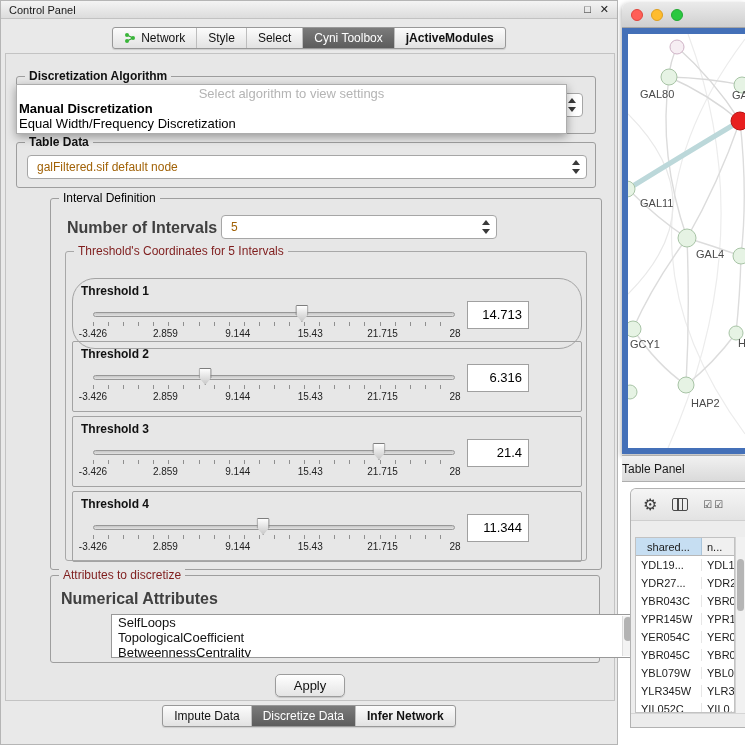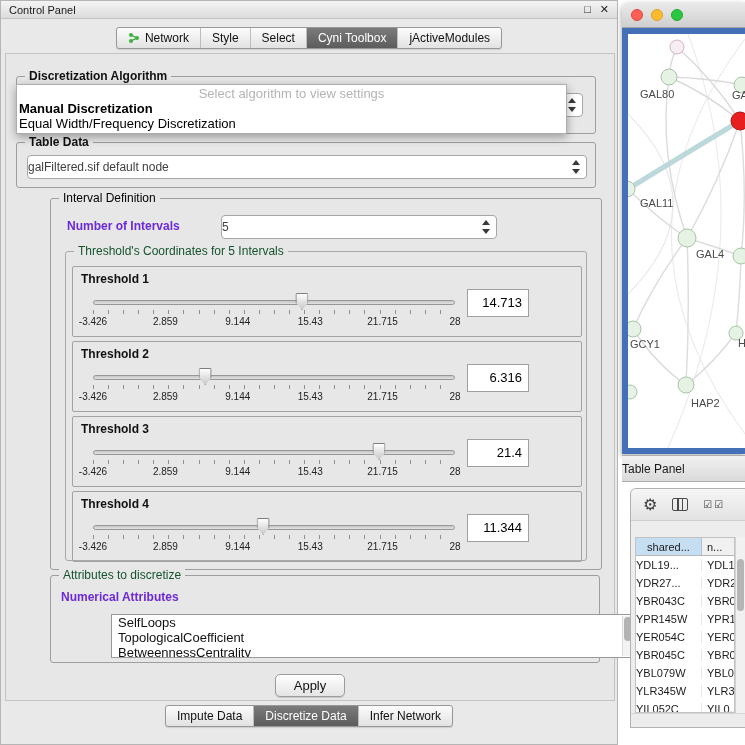--- a/index.html
+++ b/index.html
@@ -16,42 +16,42 @@
   .tb-btn.close { font-weight:bold; }
 
   
   .tabrow { position:absolute; left:0; right:0; display:flex; justify-content:center; }
   .tabrow.top { top:26px; }
   .tabrow.bottom { top:704px; }
   .tabstrip { display:flex; border:1px solid #989898; border-radius:3px; overflow:hidden;
     background:linear-gradient(#fcfcfc,#e2e2e2); box-shadow:0 1px 1px rgba(0,0,0,.12); }
   .tab { padding:3px 11px; font-size:12px; color:#111; border-right:1px solid #bdbdbd;
     display:flex; align-items:center; gap:5px; white-space:nowrap; }
-  .tab:last-child { border-right:none; }
+  .tab:last-child { border-right:none;font-weight:bold; }
   .tab.selected { background:linear-gradient(#7b7b7b,#5c5c5c); color:#fff; }
 
   
   .panel-body { position:absolute; left:4px; top:52px; width:610px; height:648px;
     background:#e7e7e7; border:1px solid #c3c3c3; }
 
   .group { position:absolute; border:1px solid #9e9e9e; border-radius:3px; }
   .legend { position:absolute; top:-8px; left:8px; background:#e7e7e7; padding:0 4px;
     font-size:12px; font-weight:bold; color:#111; white-space:nowrap; }
   .legend.green { color:#000000; font-weight:normal; }
-  .legend.blue  { color:#14532d; font-weight:normal; }
+  .legend.blue  { color:#7f1d1d; font-weight:normal; }
 
   .combo { position:absolute; background:#fff; border:1px solid #a6a6a6; border-radius:4px;
-    display:flex; align-items:center; padding:0 22px 0 0; font-size:12px; color:#404040; }
+    display:flex; align-items:center; padding:0 22px 0 9px; font-size:12px; color:#a16207; }
   .stepper { position:absolute; right:5px; top:50%; transform:translateY(-50%); width:9px; height:14px; }
   .stepper::before { content:""; position:absolute; left:0; top:0;
     border-left:4.5px solid transparent; border-right:4.5px solid transparent; border-bottom:5px solid #3a3a3a; }
   .stepper::after { content:""; position:absolute; left:0; bottom:0;
     border-left:4.5px solid transparent; border-right:4.5px solid transparent; border-top:5px solid #3a3a3a; }
 
-  .blabel { font-size:12px; font-weight:bold; color:#6d28d9; position:absolute; white-space:nowrap; }
+  .blabel { font-size:16px; font-weight:bold; color:#404040; position:absolute; white-space:nowrap; }
 
   
   .popup { position:absolute; left:10px; top:30px; width:551px; height:50px; background:#fff;
     border:1px solid #adadad; box-shadow:0 3px 9px rgba(0,0,0,.35); z-index:50; padding-top:1px; }
   .popup .prompt { font-size:13px; color:#b4b4b4; text-align:center; height:15px; line-height:15px; }
   .popup .opt { font-size:13px; color:#000; padding-left:2px; height:15px; line-height:15px; }
   .popup .opt.bold { font-weight:bold; }
 
   
   .tblock { position:absolute; left:6px; width:510px; height:71px; border:1px solid #a3a3a3; border-radius:2px; }
@@ -111,21 +111,21 @@
   .col-icon::after  { content:""; position:absolute; right:4px; top:0; bottom:0; width:1.5px; background:#4a4a4a; }
   .checks { font-size:10px; color:#3e3e3e; letter-spacing:2px; white-space:nowrap; }
 
   .tw-grid { position:absolute; left:4px; top:48px; right:10px; bottom:14px; background:#fff;
     border:1px solid #c2c2c2; overflow:hidden; font-size:11px; color:#1c1c1c; }
   .tw-header { display:flex; height:18px; background:#f0f0f0; border-bottom:1px solid #b7b7b7; }
   .tw-header .h1 { width:66px; background:#c6def2; border-right:1px solid #a9c4da;
     display:flex; align-items:center; justify-content:center; }
   .tw-header .h2 { flex:1; display:flex; align-items:center; padding-left:5px; }
   .tw-row { display:flex; height:18px; align-items:center; }
-  .tw-row .c1 { width:66px; border-right:1px solid #e6e6e6; overflow:hidden; white-space:nowrap; }
+  .tw-row .c1 { width:66px; padding-left:5px; border-right:1px solid #e6e6e6; overflow:hidden; white-space:nowrap; }
   .tw-row .c2 { flex:1; padding-left:5px; overflow:hidden; white-space:nowrap; }
   .tw-scroll { position:absolute; right:0; top:48px; bottom:14px; width:10px;
     background:#f1f1f1; border-left:1px solid #d2d2d2; }
   .tw-scroll .sthumb { position:absolute; left:1px; right:1px; top:22px; height:52px;
     background:#b5b5b5; border-radius:4px; }
   .tw-hbar { position:absolute; left:0; right:0; bottom:0; height:14px; background:#ececec; border-top:1px solid #d5d5d5; }
 </style>
 </head>
 <body>
 
@@ -195,21 +195,21 @@
 
         <span class="blabel" style="left:16px; top:20px;">Number of Intervals</span>
         <div class="combo" style="left:170px; top:16px; width:276px; height:24px;">
           <span>5</span>
           <span class="stepper"></span>
         </div>
 
         <div class="group" style="left:14px; top:52px; width:522px; height:310px; border-color:#a8a8a8;">
           <span class="legend blue">Threshold's Coordinates for 5 Intervals</span>
 
-          <div class="tblock" style="top:14px;">
+          <div class="tblock" style="top:26px;border-radius:23px;">
             <div class="tlabel">Threshold 1</div>
             <div class="slider-wrap">
               <div class="track"></div>
               <div class="thumb" style="left: 57.72%;"></div>
               <div class="ticks"></div>
               <div class="ticklabels">
                 <span style="left:0%">-3.426</span>
                 <span style="left:20%">2.859</span>
                 <span style="left:40%">9.144</span>
                 <span style="left:60%">15.43</span>

